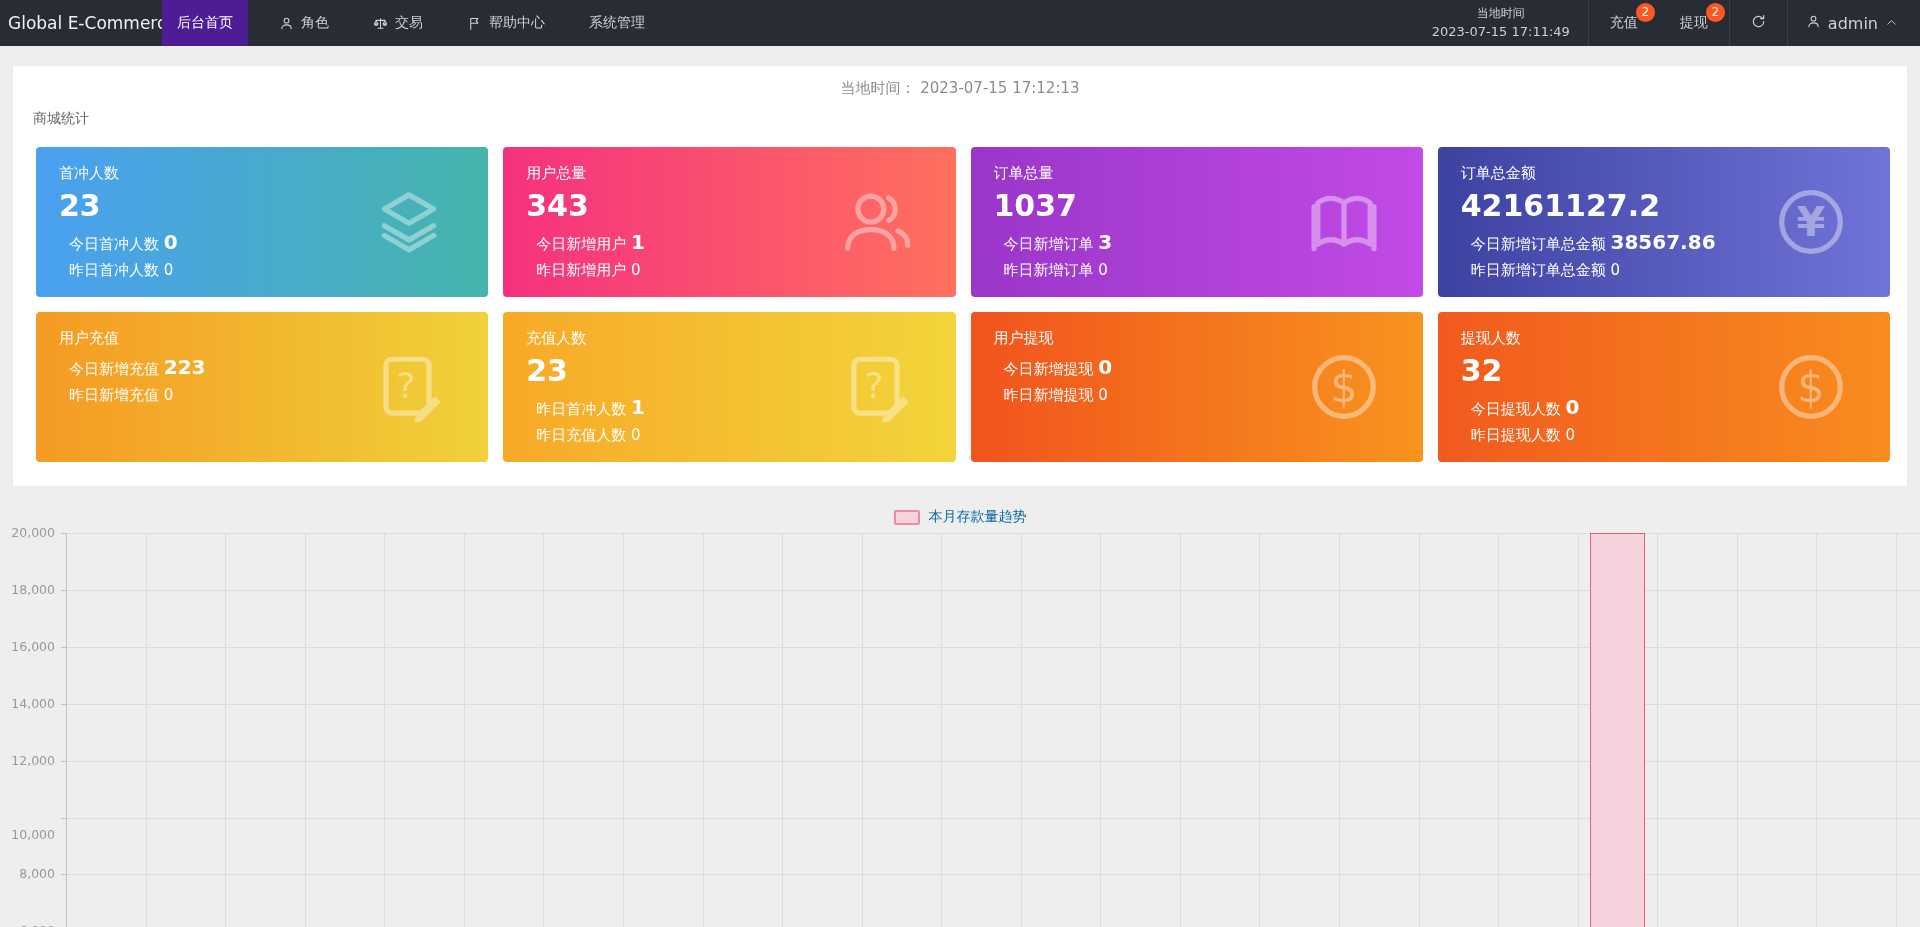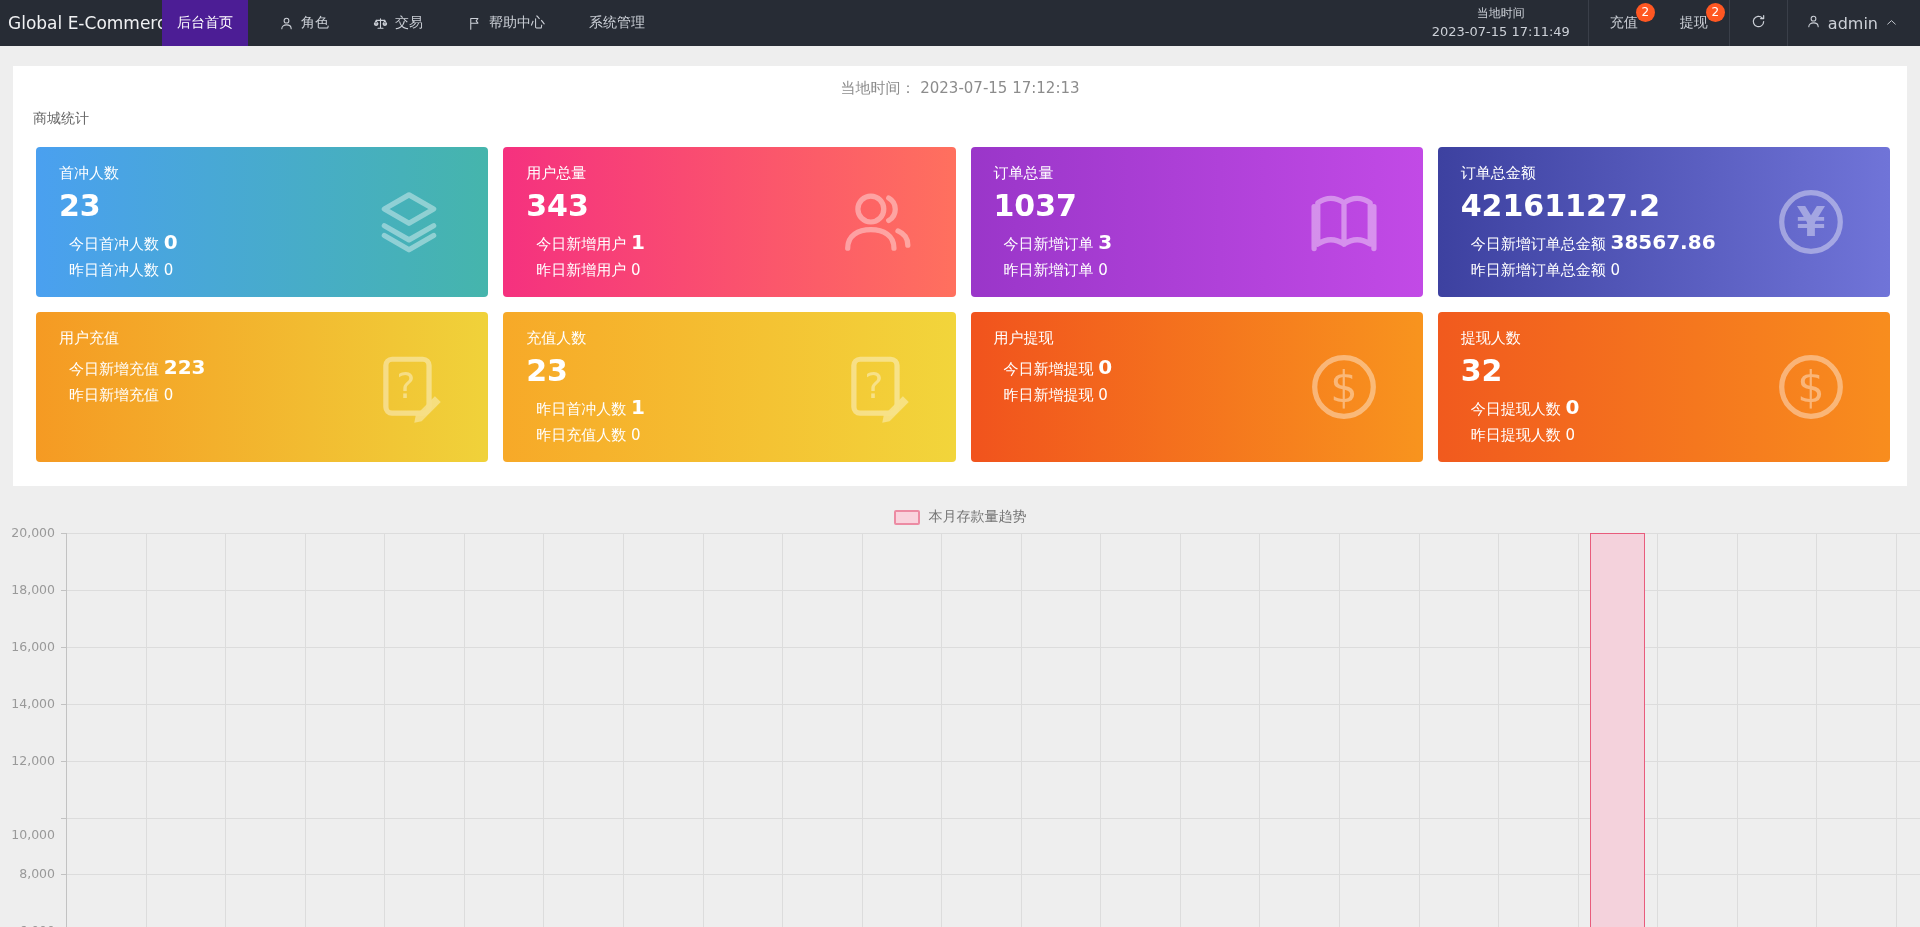--- a/index.html
+++ b/index.html
@@ -44,21 +44,21 @@
   .card-value { font-size:30px; font-weight:bold; margin:5px 0 7px; }
   .card-line { font-size:15px; margin-top:7px;margin-left:10px; }
   .card-line .big { font-size:20px; font-weight:bold; }
   .card-icon { position:absolute; right:42px; top:50%; transform:translateY(-50%); opacity:.4; }
   .card-icon svg { width:74px; height:74px; display:block; }
 
   
   .legend { position:absolute; top:506px; left:0; width:1920px; height:22px;
             display:flex; justify-content:center; align-items:center; gap:9px; }
   .legend-swatch { width:26px; height:15px; border-radius:2px; }
-  .legend-label { font-size:14px; color:#737373; }
+  .legend-label { font-size:14px; color:#0369a1; }
   .chart-plot { position:absolute; top:533px; left:0; width:1920px; height:400px; }
   .hline { position:absolute; left:66px; right:0; height:1px; background:#dcdcdc; }
   .vline { position:absolute; top:0; bottom:0; width:1px; background:#dcdcdc; }
   .axis-y { position:absolute; left:66px; top:0; bottom:0; width:1px; background:#c2c2c2; }
   .ytick { position:absolute; left:61px; width:5px; height:1px; background:#c2c2c2; }
   .ylab { position:absolute; left:0; width:55px; text-align:right; font-size:12.5px; color:#999; }
   .bar { position:absolute; top:0; }
 </style>
 </head>
 <body>

